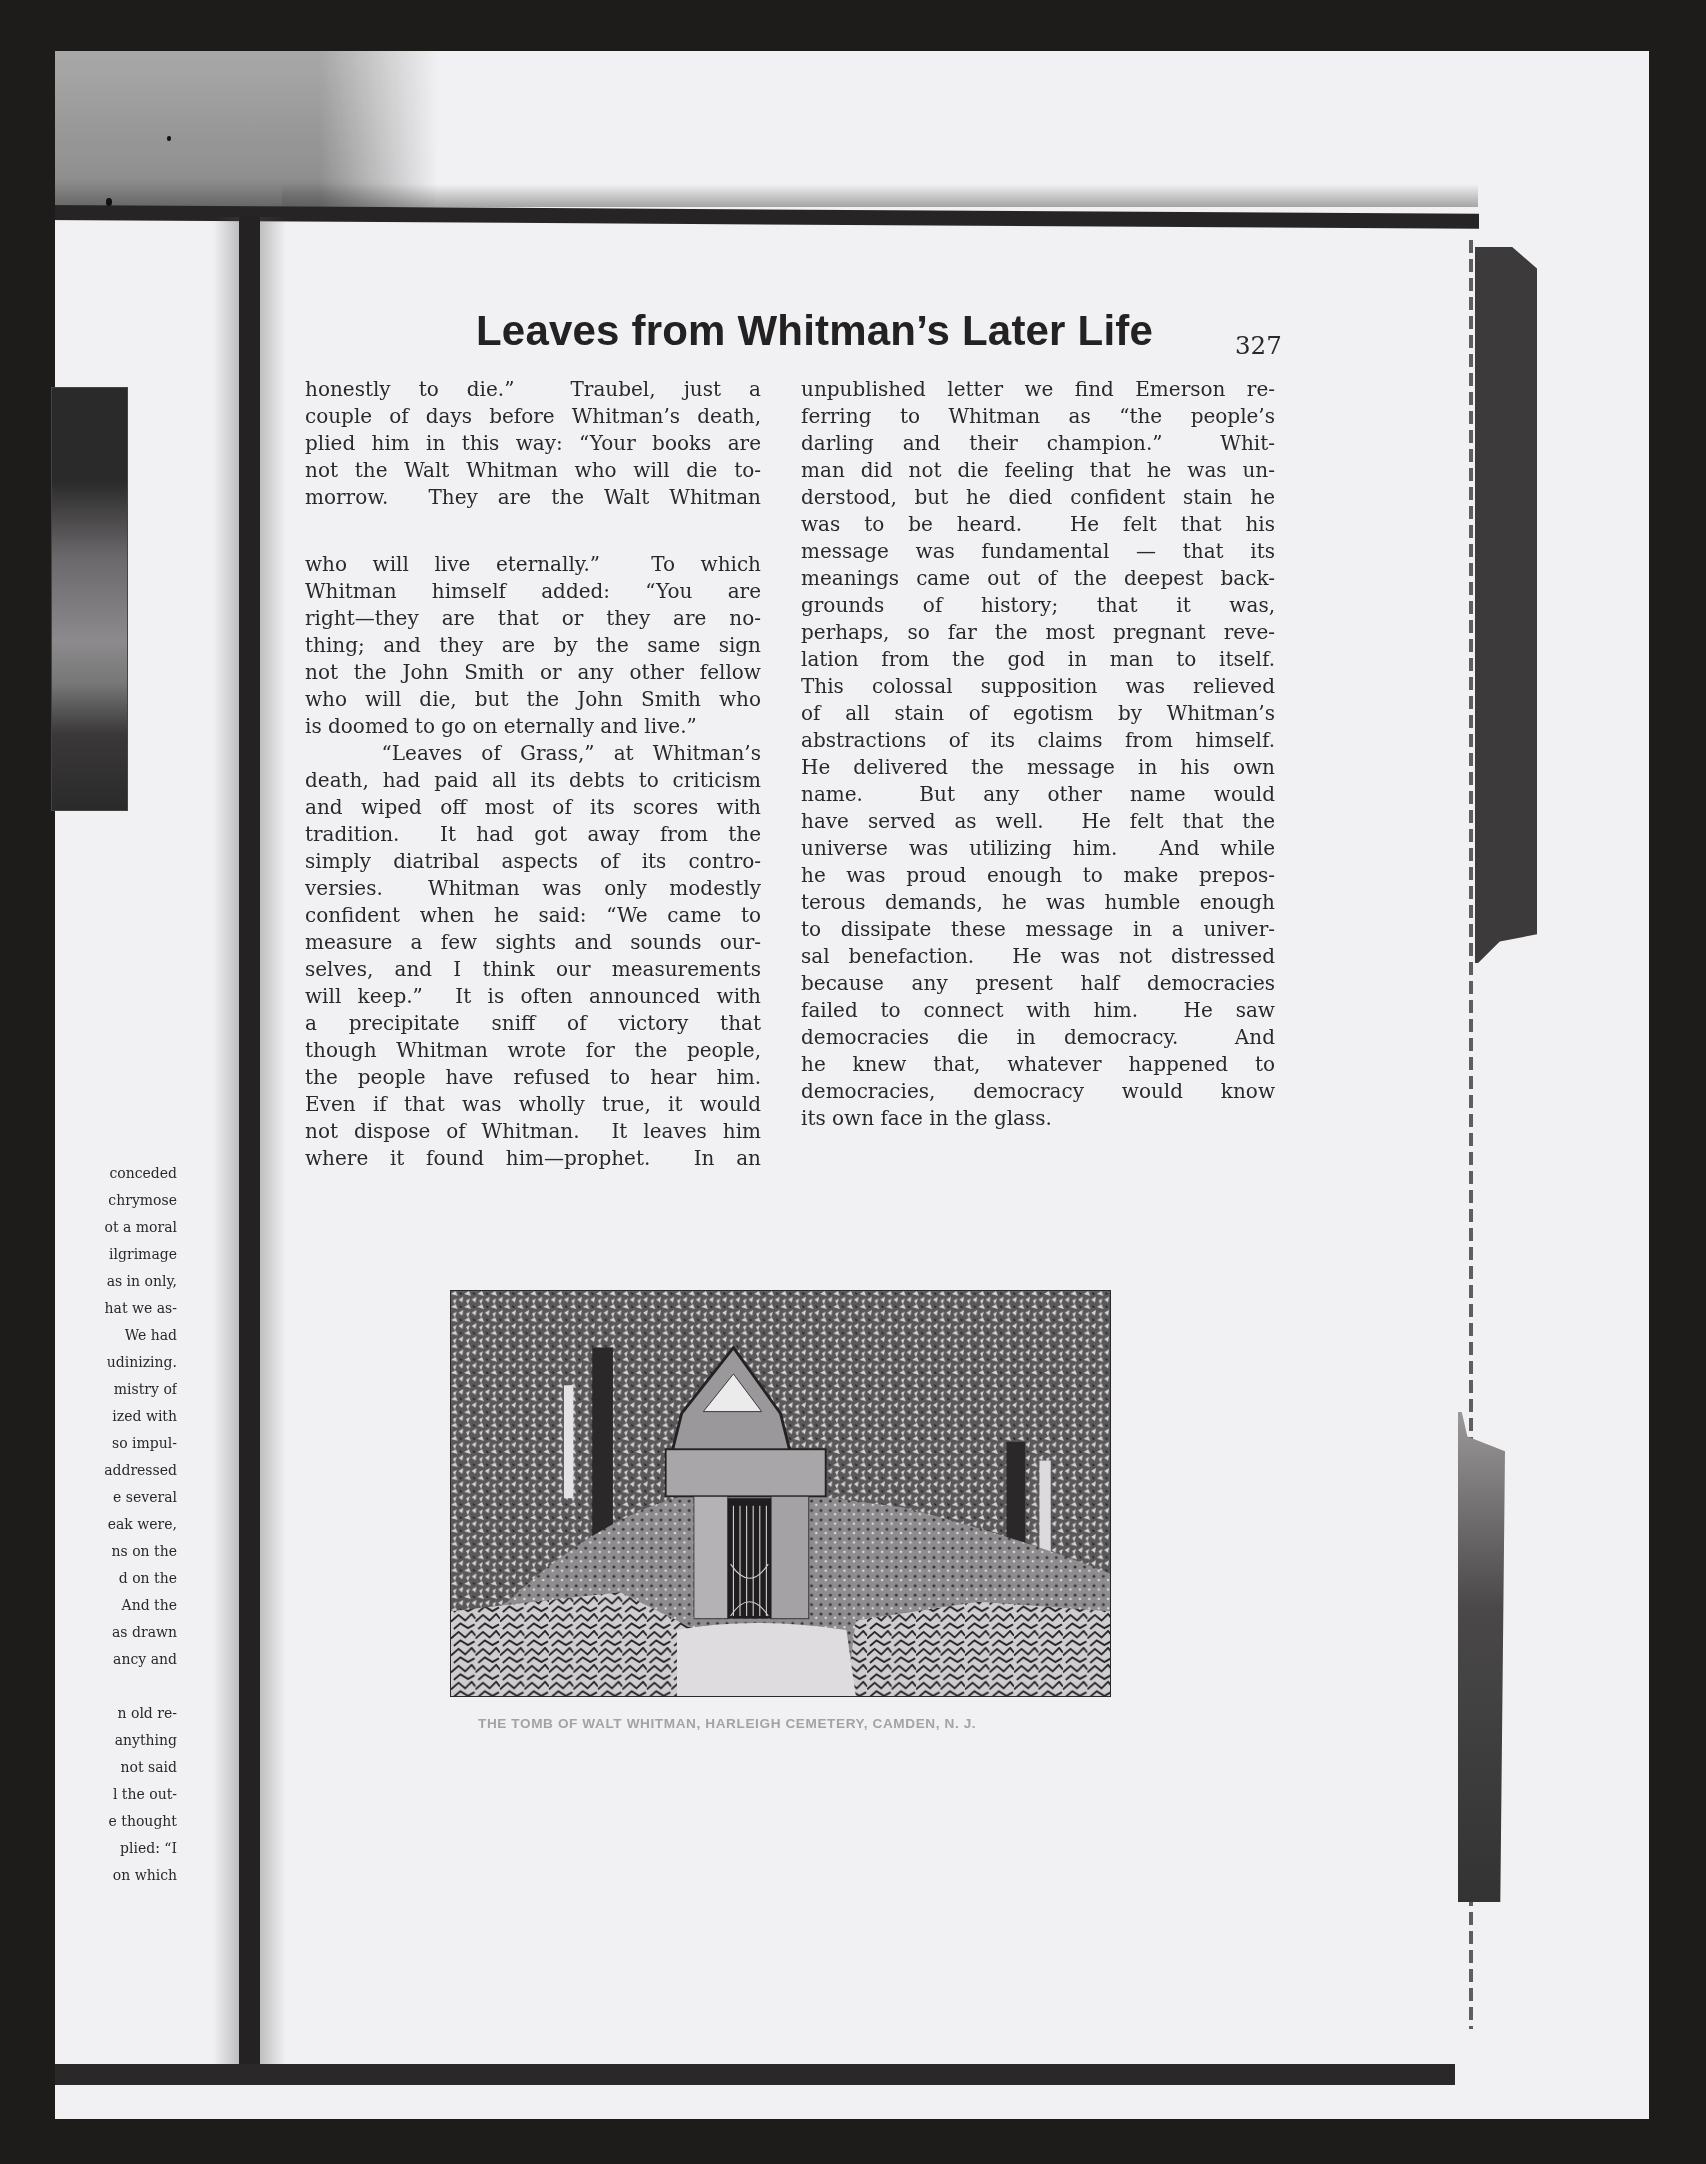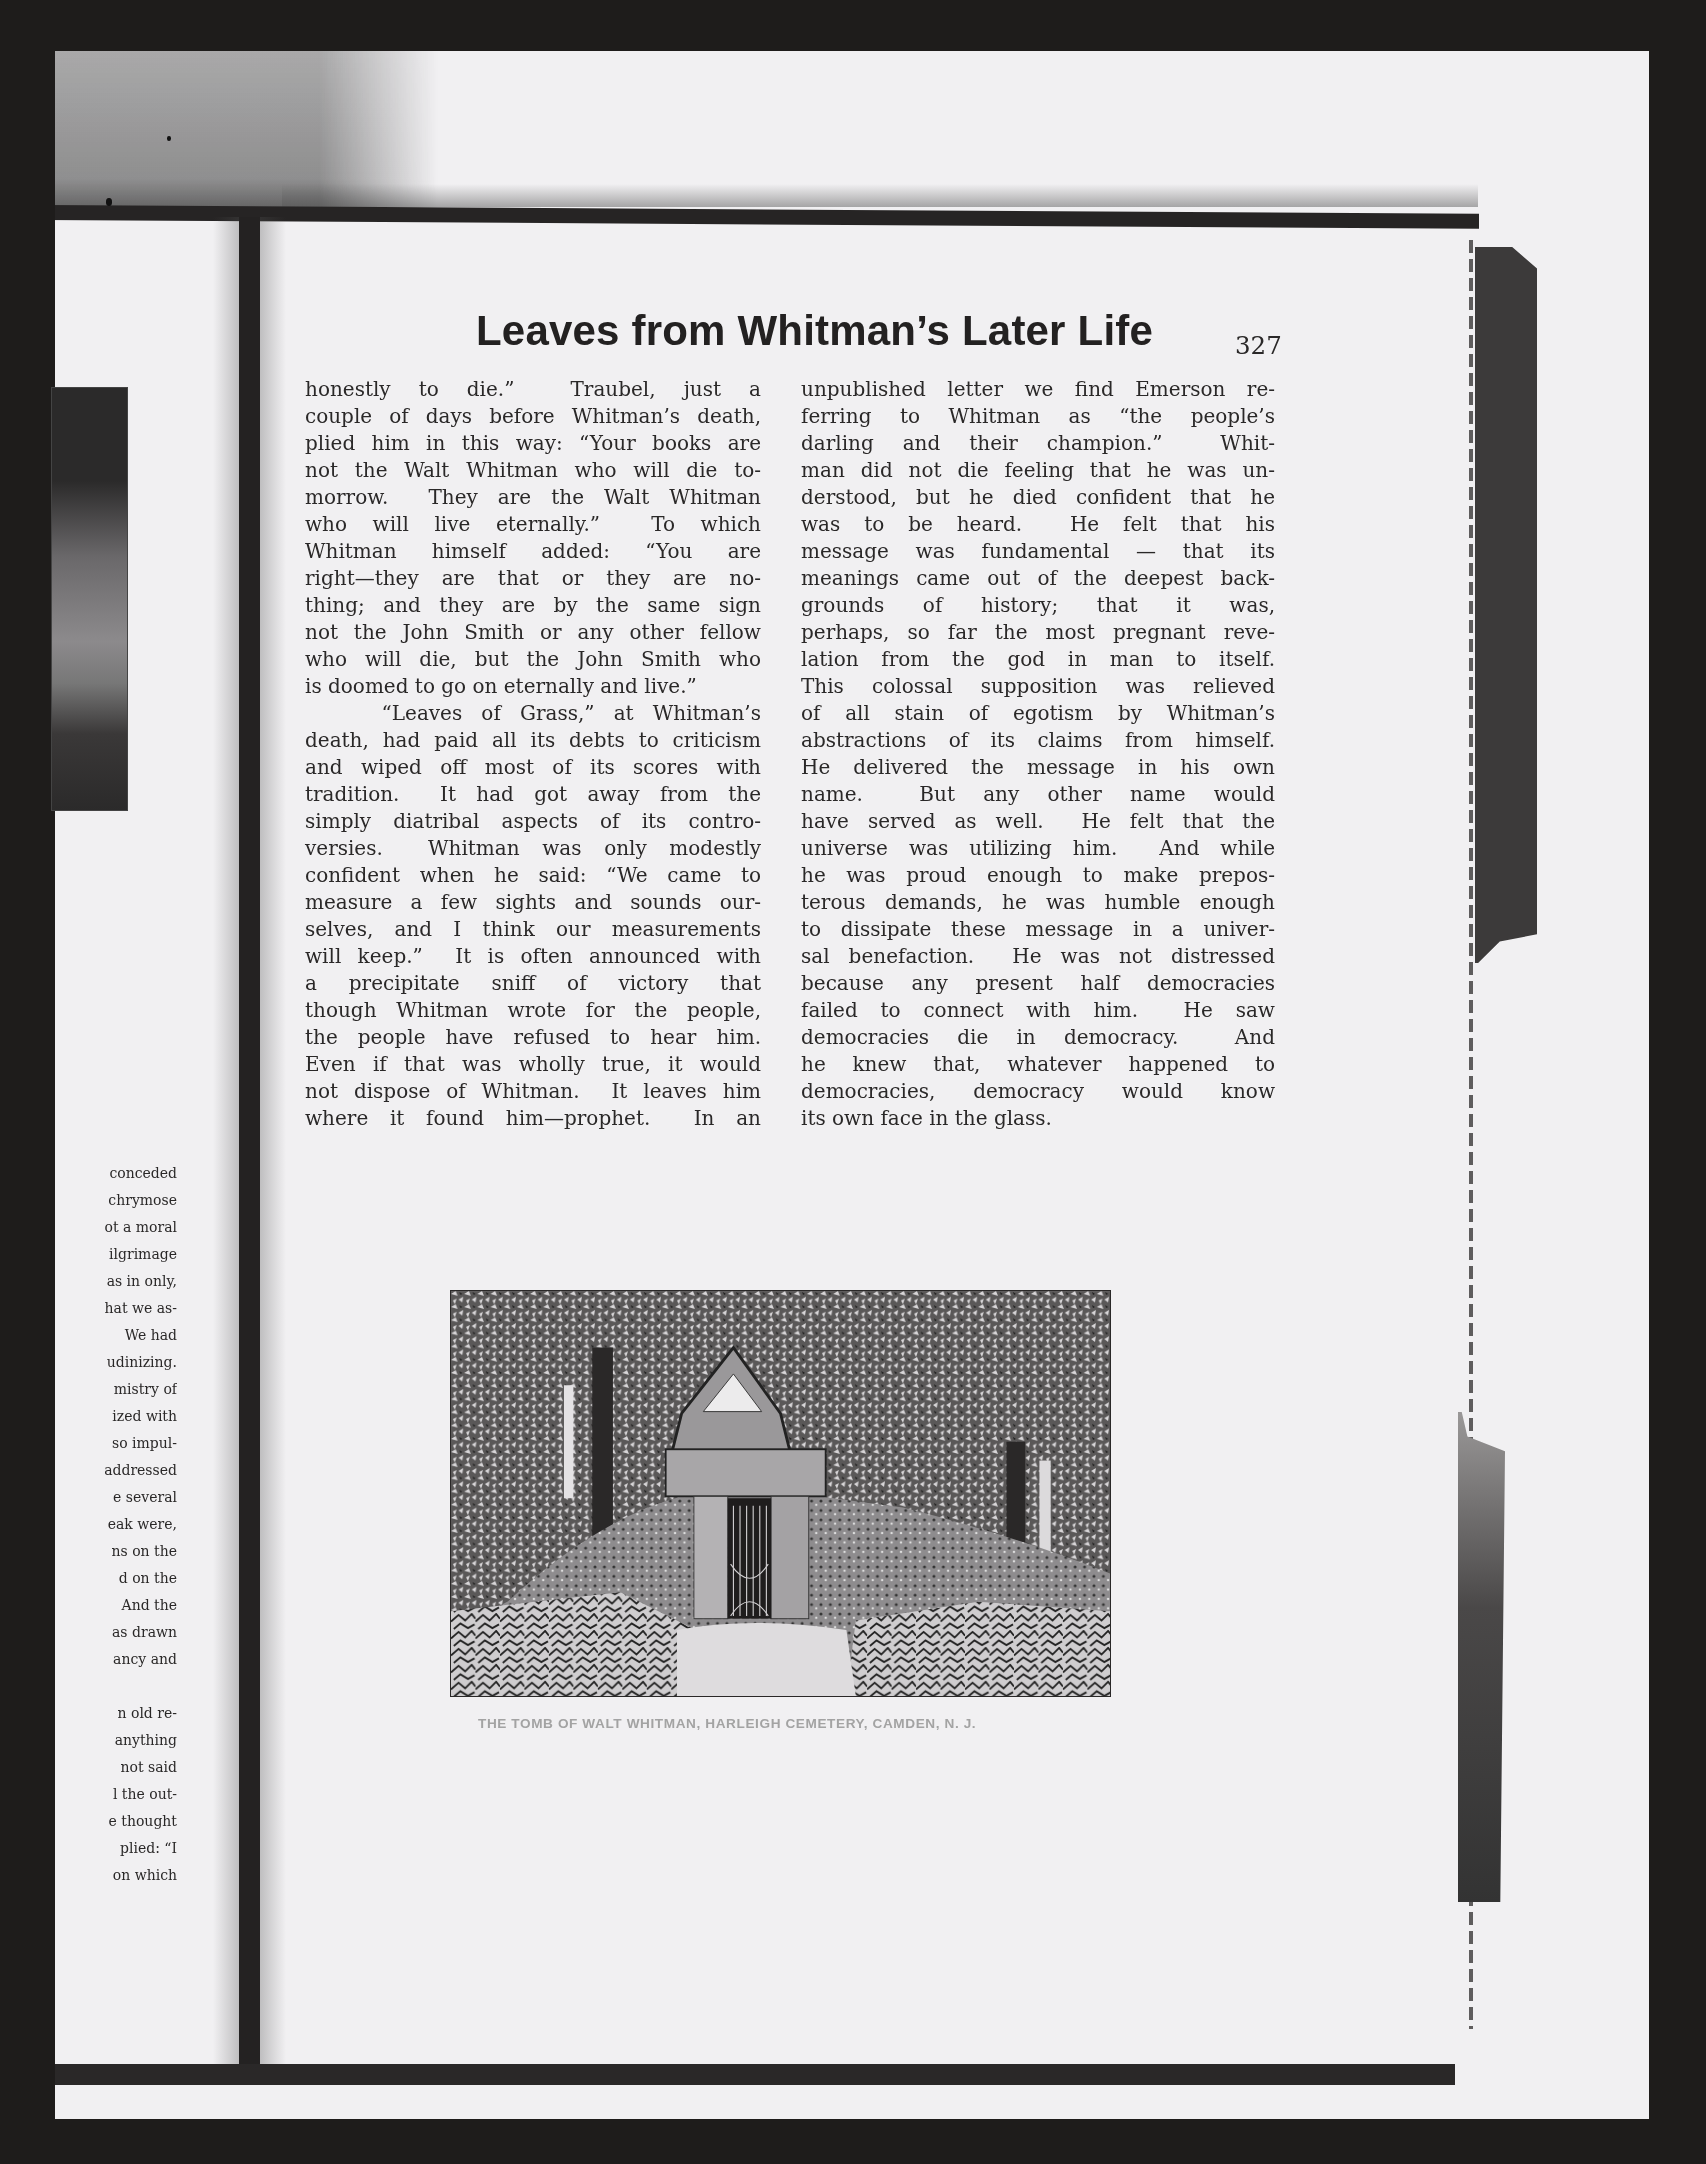--- a/index.html
+++ b/index.html
@@ -93,21 +93,21 @@
     <span class="line">plied: “I</span>
     <span class="line">on which</span>
   </div>
 
 <div class="abs col col-left" id="col-left">
     <span class="line" style="white-space: pre;">honestly to die.”  Traubel, just a</span>
     <span class="line" style="white-space: pre;">couple of days before Whitman’s death,</span>
     <span class="line" style="white-space: pre;">plied him in this way: “Your books are</span>
     <span class="line" style="white-space: pre;">not the Walt Whitman who will die to-</span>
     <span class="line" style="white-space: pre;">morrow.  They are the Walt Whitman</span>
-    <span class="line" style="white-space: pre;">who will live eternally.”  To which</span>
+    <span class="line" style="white-space: pre; margin-top: 40px;">who will live eternally.”  To which</span>
     <span class="line" style="white-space: pre;">Whitman himself added: “You are</span>
     <span class="line" style="white-space: pre;">right—they are that or they are no-</span>
     <span class="line" style="white-space: pre;">thing; and they are by the same sign</span>
     <span class="line" style="white-space: pre;">not the John Smith or any other fellow</span>
     <span class="line" style="white-space: pre;">who will die, but the John Smith who</span>
     <span class="line last" style="white-space: pre;">is doomed to go on eternally and live.”</span>
     <span class="line" style="white-space: pre;">    “Leaves of Grass,” at Whitman’s</span>
     <span class="line" style="white-space: pre;">death, had paid all its debts to criticism</span>
     <span class="line" style="white-space: pre;">and wiped off most of its scores with</span>
     <span class="line" style="white-space: pre;">tradition.  It had got away from the</span>
@@ -123,21 +123,21 @@
     <span class="line" style="white-space: pre;">Even if that was wholly true, it would</span>
     <span class="line" style="white-space: pre;">not dispose of Whitman.  It leaves him</span>
     <span class="line" style="white-space: pre;">where it found him—prophet.  In an</span>
   </div>
 
 <div class="abs col col-right" id="col-right">
     <span class="line" style="white-space: pre;">unpublished letter we find Emerson re-</span>
     <span class="line" style="white-space: pre;">ferring to Whitman as “the people’s</span>
     <span class="line" style="white-space: pre;">darling and their champion.”  Whit-</span>
     <span class="line" style="white-space: pre;">man did not die feeling that he was un-</span>
-    <span class="line" style="white-space: pre;">derstood, but he died confident that he</span>
+    <span class="line" style="white-space: pre;">derstood, but he died confident stain he</span>
     <span class="line" style="white-space: pre;">was to be heard.  He felt that his</span>
     <span class="line" style="white-space: pre;">message was fundamental — that its</span>
     <span class="line" style="white-space: pre;">meanings came out of the deepest back-</span>
     <span class="line" style="white-space: pre;">grounds of history; that it was,</span>
     <span class="line" style="white-space: pre;">perhaps, so far the most pregnant reve-</span>
     <span class="line" style="white-space: pre;">lation from the god in man to itself.</span>
     <span class="line" style="white-space: pre;">This colossal supposition was relieved</span>
     <span class="line" style="white-space: pre;">of all stain of egotism by Whitman’s</span>
     <span class="line" style="white-space: pre;">abstractions of its claims from himself.</span>
     <span class="line" style="white-space: pre;">He delivered the message in his own</span>

